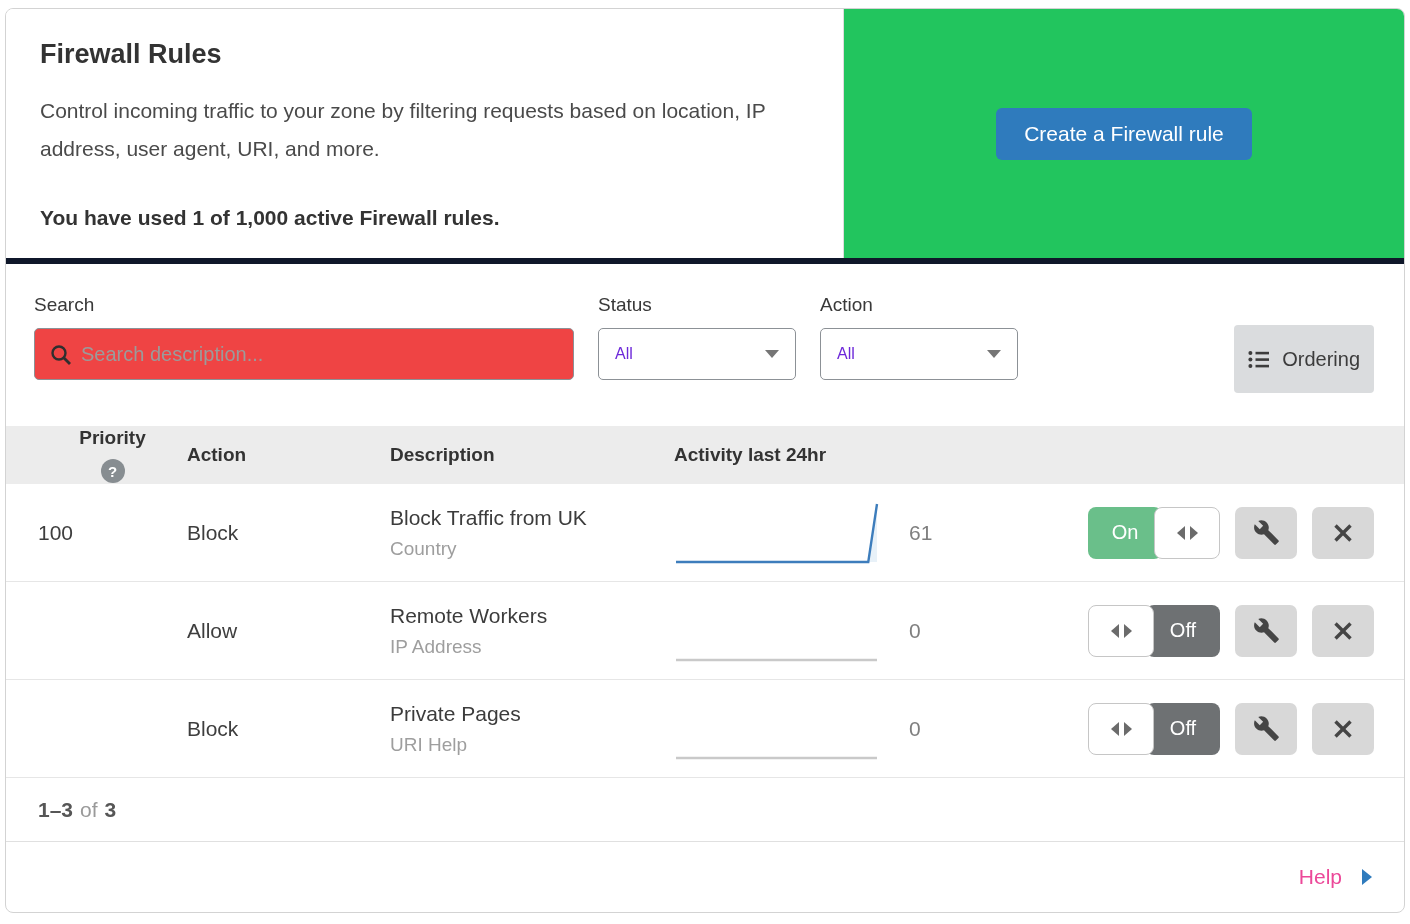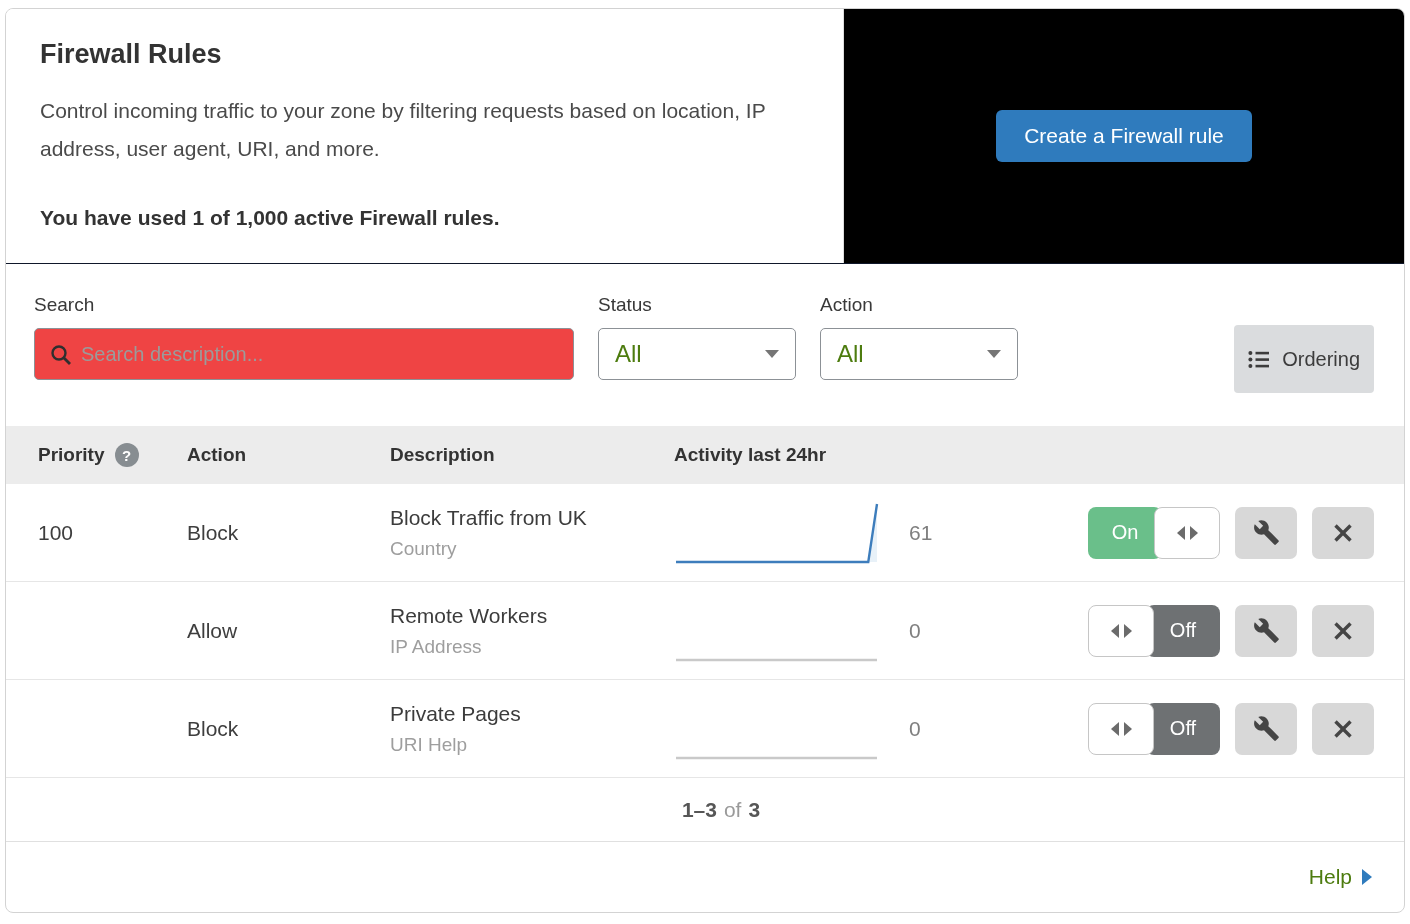--- a/index.html
+++ b/index.html
@@ -6,24 +6,24 @@
   html, body { background: #fff; font-family: "Liberation Sans", sans-serif; }
   body { width: 1410px; height: 924px; overflow: hidden; }
 
   .card {
     width: 1400px; margin: 8px auto 0 auto;
     border: 1px solid #d3d3d3; border-radius: 8px;
     background: #fff; overflow: hidden;
   }
 
   
-  .header { display: flex; border-bottom: 1px solid #0f172a; height: 255px; justify-content: center; }
+  .header { display: flex; border-bottom: 6px solid #0f172a; height: 255px; justify-content: center; }
   .header-left { flex: 1 1 auto; padding: 30px 34px; background: #fff; }
   .header-right {
-    width: 561px; flex: 0 0 561px; background: #000000;
+    width: 561px; flex: 0 0 561px; background: #22c55e;
     border-left: 1px solid #ddd; display: flex; align-items: center; justify-content: center;
   }
   .page-title { font-size: 27px; font-weight: 700; color: #333; margin-bottom: 22px; }
   .page-desc { font-size: 21px; color: #4a4a4a; line-height: 38px; max-width: 775px; }
   .usage-note { font-size: 21px; color: #333; font-weight: 700; margin-top: 38px; }
   .create-btn {
     background: #2f7bbd; color: #fff; border: none; border-radius: 6px;
     font-family: inherit; font-size: 21px; padding: 14px 28px; cursor: pointer;
   }
 
@@ -39,42 +39,42 @@
   .search-input {
     border: none; outline: none; background: transparent; width: 100%; height: 100%;
     padding: 0 14px 0 46px; font-family: inherit; font-size: 20px; color: #333;
   }
   .search-input::placeholder { color: #9b9b9b; }
   .f-select { width: 198px; margin-right: 16px; margin-left: 8px; }
   .select-box {
     height: 52px; border: 1px solid #8c9196; border-radius: 5px; background: #fff;
     display: flex; align-items: center; padding: 0 16px; cursor: pointer;
   }
-  .select-value { font-size: 24px; color: #4d7c0f; flex: 1; }
+  .select-value { font-size: 16px; color: #6d28d9; flex: 1; }
   .caret {
     width: 0; height: 0; border-left: 7px solid transparent;
     border-right: 7px solid transparent; border-top: 8px solid #757575;
   }
   .f-spacer { flex: 1; }
   .ordering-btn {
     margin-top: 31px; height: 68px; padding: 0 14px; border: none; border-radius: 4px;
     background: #dadcde; color: #3c3c3c; font-family: inherit; font-size: 20px;
     display: flex; align-items: center; gap: 12px; cursor: pointer;
   }
 
   
   .thead {
     display: flex; align-items: center; height: 58px; background: #ececec;
     font-size: 19px; font-weight: 700; color: #333;
   }
   .col-priority { width: 181px; padding-left: 32px; flex: 0 0 181px; }
   .col-action   { width: 203px; flex: 0 0 203px; }
   .col-desc     { width: 284px; flex: 0 0 284px; }
   .col-activity { flex: 1 1 auto; display: flex; align-items: center; }
-  .th-priority { display: flex; align-items: center; gap: 10px; }
+  .th-priority { display: flex; align-items: center; gap: 10px; flex-direction: column; }
   .help-badge {
     width: 24px; height: 24px; border-radius: 50%; background: #878d91; color: #fff;
     font-size: 15px; font-weight: 700; display: inline-flex; align-items: center;
     justify-content: center; cursor: pointer;
   }
 
   .trow {
     display: flex; align-items: center; height: 98px;
     border-bottom: 1px solid #e6e6e6; background: #fff; justify-content: space-between;
   }
@@ -103,25 +103,25 @@
   .tri-r { width: 0; height: 0; border-top: 7px solid transparent; border-bottom: 7px solid transparent; border-left: 8px solid #6b6b6b; }
 
   .icon-btn {
     width: 62px; height: 52px; border: none; border-radius: 7px; background: #d8d8d8;
     display: flex; align-items: center; justify-content: center; cursor: pointer;
   }
 
   
   .pagination {
     height: 64px; display: flex; align-items: center; padding-left: 32px;
-    border-bottom: 1px solid #e0e0e0; font-size: 21px; color: #9a9a9a; gap: 7px; justify-content: center;
+    border-bottom: 1px solid #e0e0e0; font-size: 21px; color: #9a9a9a; gap: 7px;
   }
   .pag-strong { color: #565656; font-weight: 700; }
   .help-row { height: 70px; display: flex; align-items: center; justify-content: flex-end; padding-right: 32px; }
-  .help-link { display: flex; align-items: center; gap: 10px; color: #4d7c0f; font-size: 21px; cursor: pointer; text-decoration: none; }
+  .help-link { display: flex; align-items: center; gap: 20px; color: #ec4899; font-size: 21px; cursor: pointer; text-decoration: none; }
   .help-arrow { width: 0; height: 0; border-top: 8px solid transparent; border-bottom: 8px solid transparent; border-left: 10px solid #2f7bbd; }
 </style>
 </head>
 <body>
 
 <div class="card">
 
   <div class="header">
     <div class="header-left">
       <h1 class="page-title">Firewall Rules</h1>

